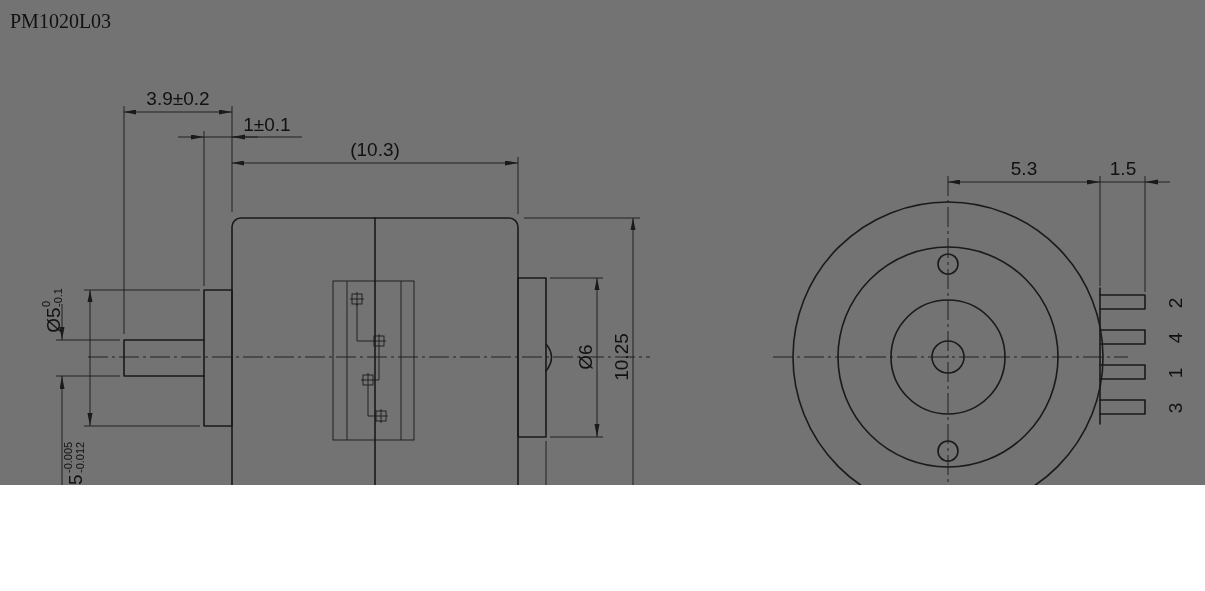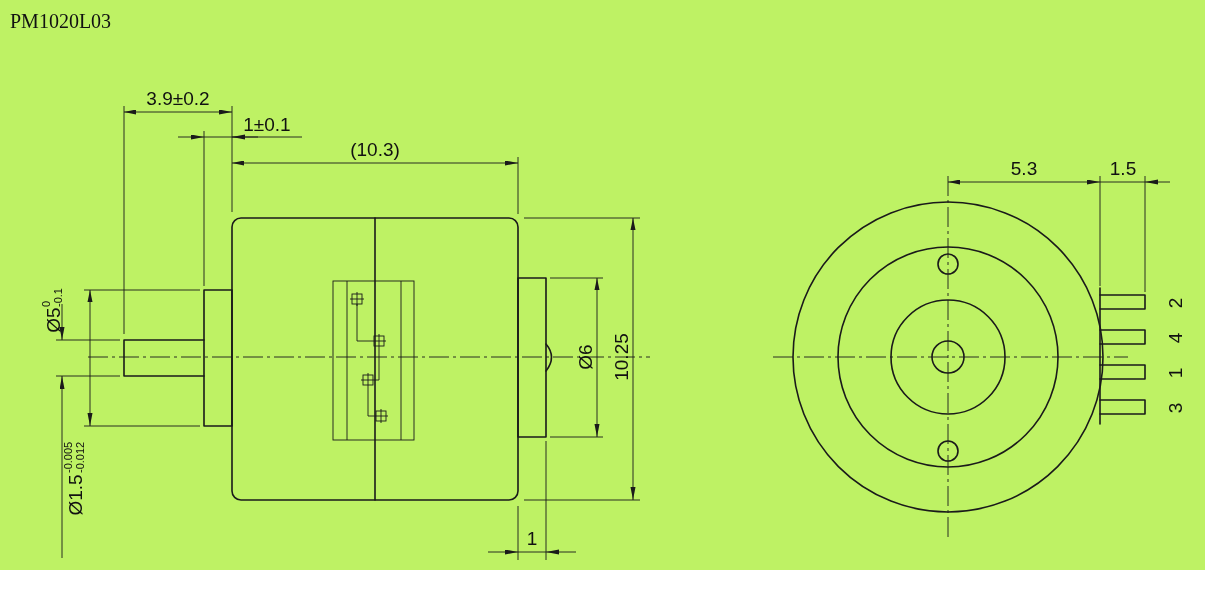--- a/index.html
+++ b/index.html
@@ -1,16 +1,16 @@
 <!DOCTYPE html>
 <html><head>
 <meta charset="utf-8">
 <style>
   html,body { margin:0; padding:0; background:#ffffff; }
-  #stage { position:relative; width:1205px; height:570px; background:#bef264; overflow:hidden; }
+  #stage { position:relative; width:1205px; height:485px; background:#737373; overflow:hidden; }
   svg { display:block; }
   .obj  { fill:none; stroke:#1a1a1a; stroke-width:1.6; stroke-linejoin:round; stroke-linecap:round; }
   .thin { fill:none; stroke:#1a1a1a; stroke-width:0.9; }
   .cl   { fill:none; stroke:#1a1a1a; stroke-width:0.9; stroke-dasharray:20 4 3 4; }
   text  { fill:#111111; }
   .dim  { font:19px "Liberation Sans", sans-serif; }
   .tol  { font:11px "Liberation Sans", sans-serif; }
   .title{ font:20px "Liberation Serif", serif; }
 </style>
 </head>

